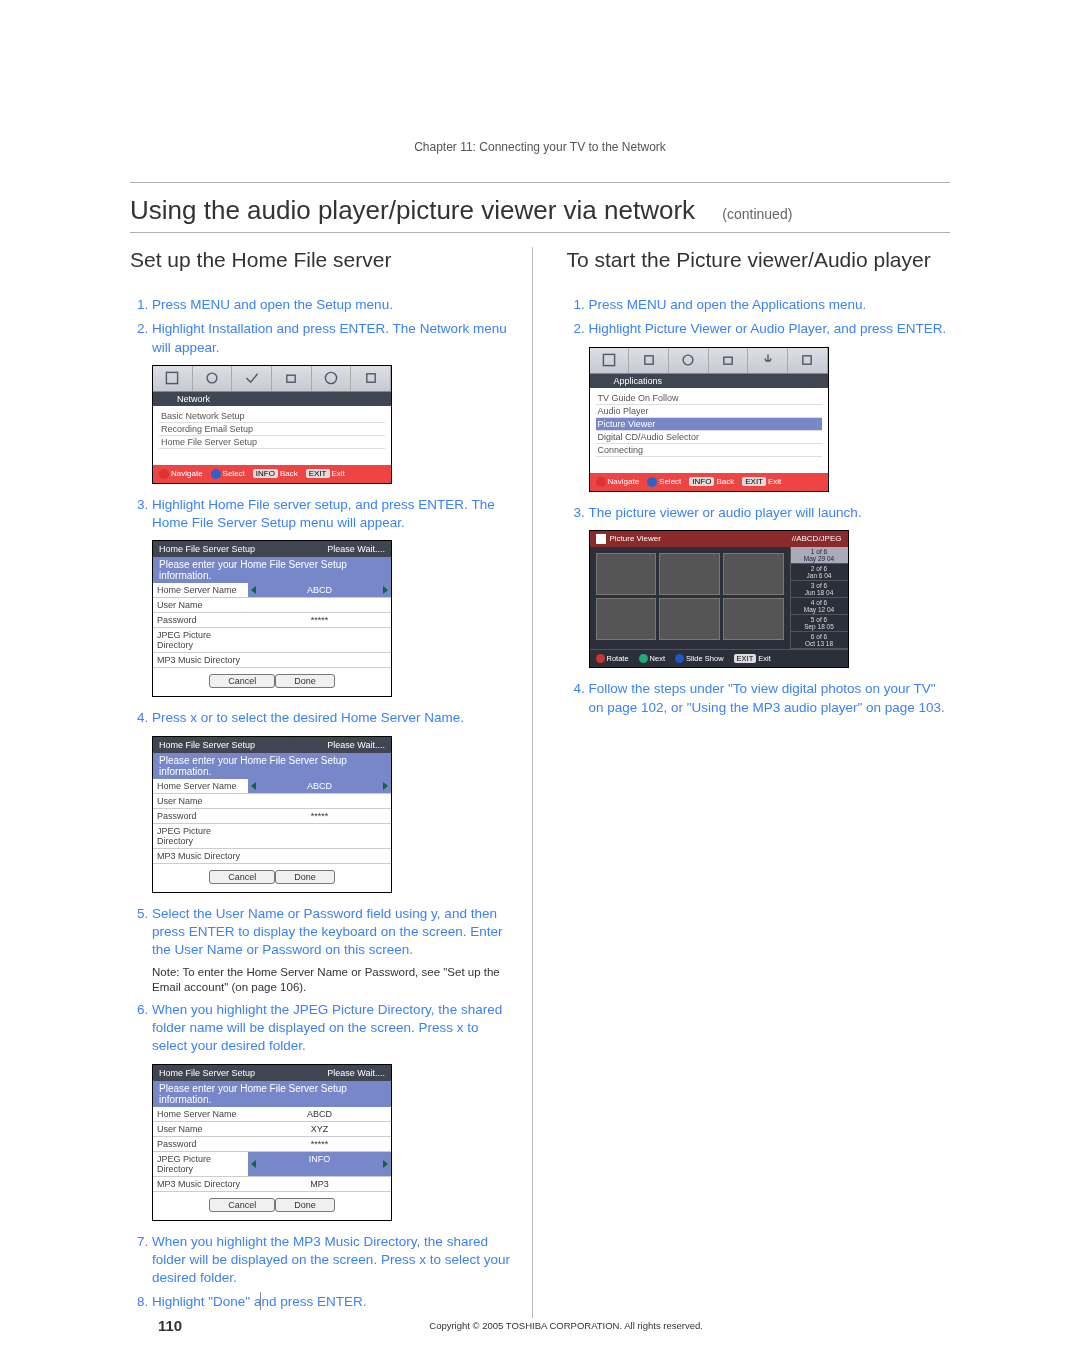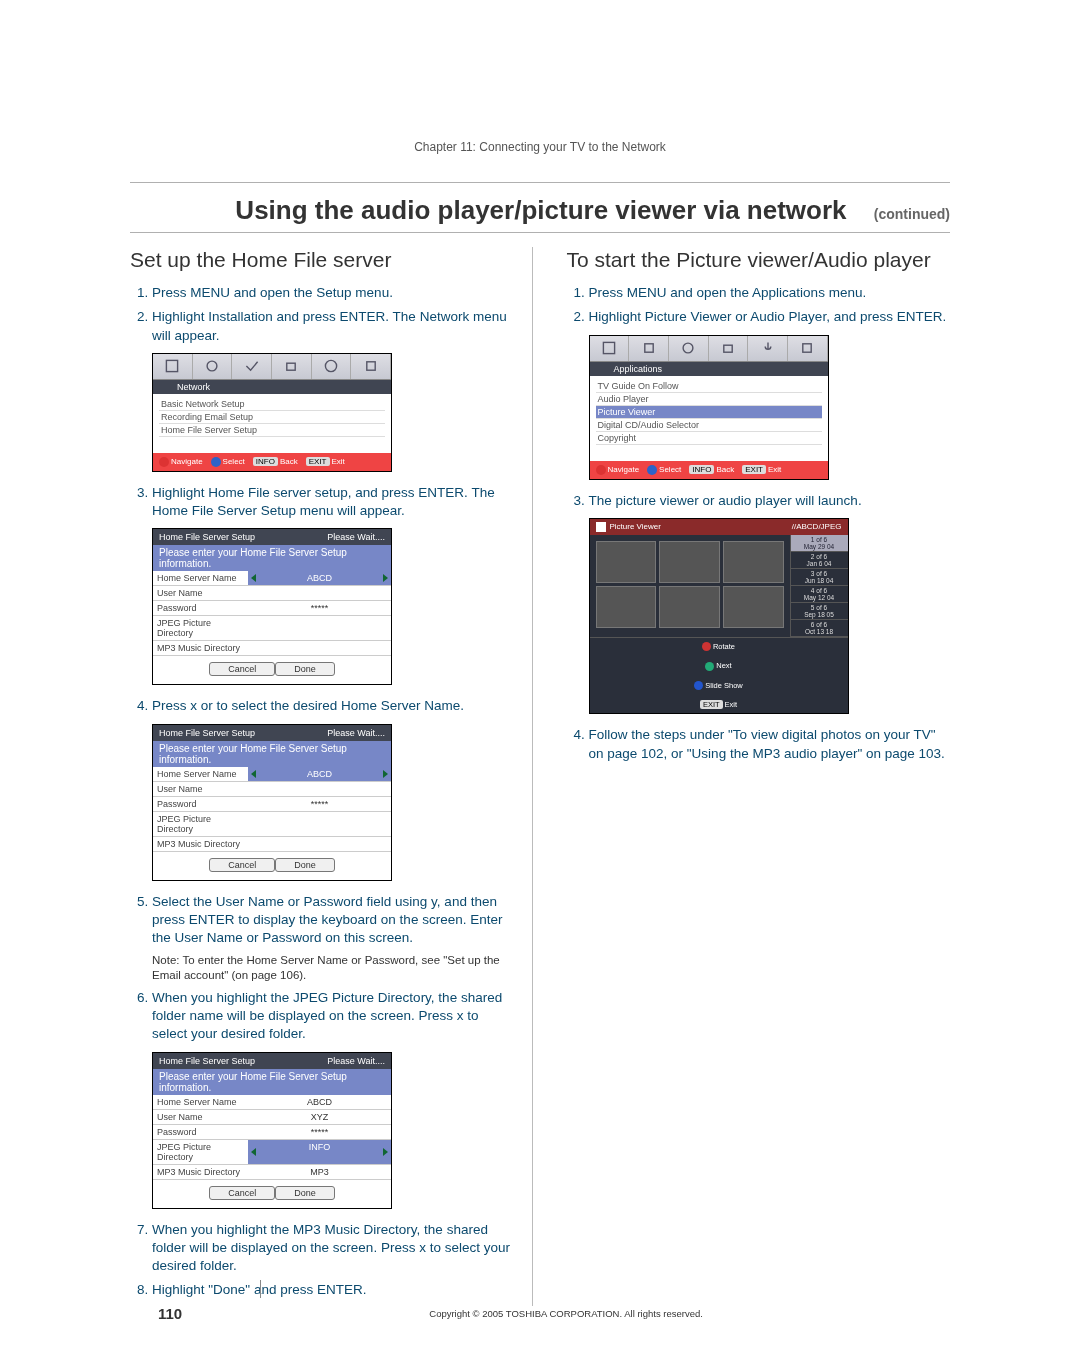--- a/index.html
+++ b/index.html
@@ -1,27 +1,27 @@
 <!DOCTYPE html>
 <html><head>
 <meta charset="utf-8">
 <style>
   * { box-sizing: border-box; margin: 0; padding: 0; }
   html, body { width: 1080px; height: 1348px; background: #fff; font-family: Arial, Helvetica, sans-serif; color: #222; }
   .page { padding: 140px 130px 40px 130px; position: relative; }
   .chapter { text-align: center; font-size: 12px; color: #555; margin-bottom: 28px; }
   hr.rule { border: none; border-top: 1px solid #b0b0b0; margin: 6px 0 12px 0; }
-  .title { font-size: 26px; font-weight: 700; color: #333; text-align: right; }
+  .title { font-size: 26px; font-weight: 400; color: #333; }
   .title .cont { font-size: 14px; color: #666; margin-left: 20px; }
   .columns { display: flex; gap: 28px; margin-top: 14px; }
   .col { flex: 1; position: relative; }
   .col.left { border-right: 1px solid #bbb; padding-right: 18px; }
   .col.right { padding-left: 6px; }
-  .section-h { font-size: 21px; font-weight: 400; color: #333; margin-bottom: 12px; line-height: 1.2; }
-  ol.steps { list-style: decimal; padding-left: 22px; font-size: 13.5px; line-height: 1.35; color: #0c4a6e; }
+  .section-h { font-size: 21px; font-weight: 400; color: #333; margin-bottom: 24px; line-height: 1.2; }
+  ol.steps { list-style: decimal; padding-left: 22px; font-size: 13.5px; line-height: 1.35; color: #3b82f6; }
   ol.steps li { margin-bottom: 6px; }
   .note { font-size: 11.5px; color: #333; margin: 4px 0 6px 22px; line-height: 1.3; }
 
   
   .ui-box { margin: 8px 0 12px 22px; border: 1px solid #000; background: #fff; width: 240px; font-size: 9px; color: #333; }
   .ui-tabbar { display:flex; background: linear-gradient(#dedee4,#c7c9d2); height:26px; border-bottom:1px solid #888; }
   .ui-tabbar .tb { flex:1; border-right:1px solid #aaa; display:flex; align-items:center; justify-content:center; }
   .ui-tabbar .tb svg { width:14px; height:14px; }
   .ui-section-label { background:#404552; color:#fff; padding:2px 24px; font-size:9px; }
   .ui-items { padding:4px 6px 16px 6px; }
@@ -49,21 +49,21 @@
   
   .pv { margin:8px 0 12px 22px; width:260px; border:1px solid #000; background:#2a2f3a; font-size:8px; color:#fff; }
   .pv-title { background:#8a2a2a; display:flex; justify-content:space-between; padding:3px 6px; }
   .pv-title .icon { width:10px; height:10px; background:#fff; display:inline-block; margin-right:4px; vertical-align:middle; }
   .pv-grid { display:flex; }
   .pv-thumbs { flex:1; display:grid; grid-template-columns:repeat(3,1fr); grid-template-rows:repeat(2,42px); gap:3px; padding:6px; }
   .pv-thumbs .th { background:#555; border:1px solid #777; }
   .pv-side { width:58px; border-left:1px solid #555; }
   .pv-side .cell { height:17px; border-bottom:1px solid #555; text-align:center; font-size:6.5px; padding-top:1px; color:#ddd; }
   .pv-side .cell.hi{ background:#aab; color:#223; }
-  .pv-footer { display:flex; gap:10px; padding:4px 6px; align-items:center; background:#2a2f3a; border-top:1px solid #555; font-size:7.5px;flex-direction:column; }
+  .pv-footer { display:flex; gap:10px; padding:4px 6px; align-items:center; background:#2a2f3a; border-top:1px solid #555; font-size:7.5px; }
   .dot { display:inline-block; width:9px; height:9px; border-radius:50%; margin-right:2px; vertical-align:middle; }
   .dot.red{background:#c33;} .dot.green{background:#2a7;} .dot.blue{background:#25c;}
 
   .pagefoot { position:absolute; bottom:24px; left:130px; right:130px; display:flex; align-items:center; }
   .pagefoot .num { font-size:15px; font-weight:bold; color:#333; margin-left:28px; }
   .pagefoot .copy { flex:1; text-align:center; font-size:9.5px; color:#333; }
   .leftbar { position:absolute; left:130px; bottom:24px; width:1px; height:18px; background:#888; }
 </style>
 </head>
 <body>
@@ -290,21 +290,21 @@
                 <rect x="2" y="2" width="6" height="6" fill="none" stroke="#556"></rect>
               </svg>
             </div>
         </div>
         <div class="ui-section-label">Applications</div>
         <div class="ui-items">
           <div>TV Guide On Follow</div>
           <div>Audio Player</div>
           <div class="sel">Picture Viewer</div>
           <div>Digital CD/Audio Selector</div>
-          <div>Copyright</div>
+          <div>Connecting</div>
         </div>
         <div class="ui-footer">
           <span><span class="badge"></span><span>Navigate</span></span>
           <span><span class="badge blue"></span><span>Select</span></span>
           <span><span class="pill">INFO</span><span>Back</span></span>
           <span><span class="pill">EXIT</span><span>Exit</span></span>
         </div>
       </div>
 
       <ol class="steps" start="3">

